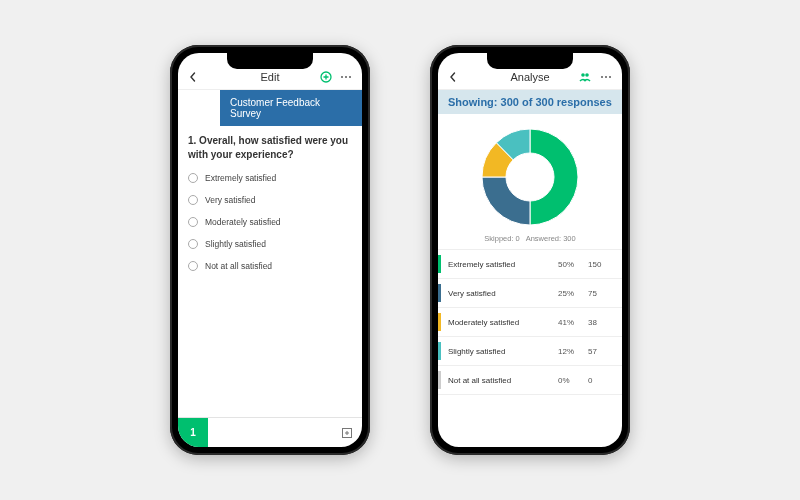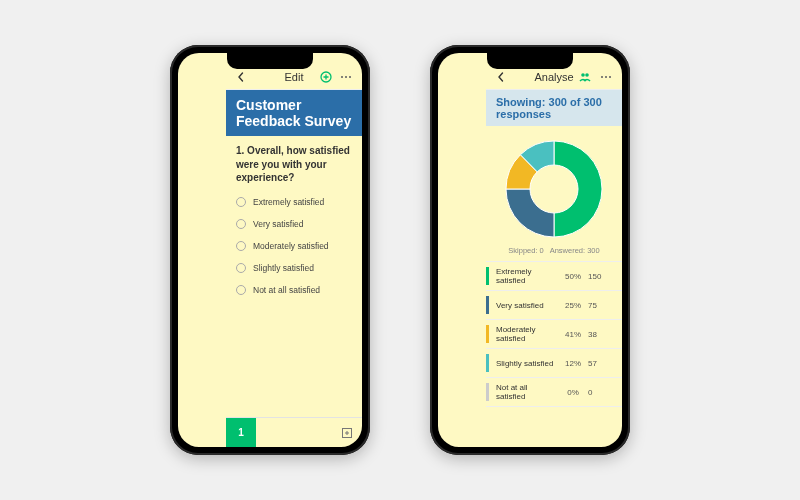--- a/index.html
+++ b/index.html
@@ -25,48 +25,48 @@
     top: 8px; left: 50%;
     transform: translateX(-50%);
     width: 86px; height: 16px;
     background: #000;
     border-bottom-left-radius: 10px;
     border-bottom-right-radius: 10px;
     z-index: 10;
   }
   .screen {
     width: 100%; height: 100%;
-    background: #fef9c3;
+    background: #ffffff;
     border-radius: 21px;
     overflow: hidden;
     display: flex;
     flex-direction: column;
     font-size: 9px;
     color: #333;
-    padding-left: 48px;
   }
   .topbar {
     display: flex;
     align-items: center;
     justify-content: space-between;
     padding: 18px 10px 6px 10px;
     border-bottom: 1px solid #eee;
     flex-shrink: 0;
   }
   .topbar .title { font-size: 11px; font-weight: 400; color: #333; }
   .topbar .left, .topbar .right { display: flex; align-items: center; gap: 8px; width: 40px; }
   .topbar .right { justify-content: flex-end; }
   .ic { display: inline-flex; align-items: center; justify-content: center; }
   
   .survey-title-bar {
     background: #2b6ea8;
     color: #fff;
-    font-size: 14px;
-    font-weight: 700;
+    font-size: 10px;
+    font-weight: 400;
     padding: 7px 10px;
+    margin-left: 42px;
   }
   .question {
     padding: 8px 10px 6px 10px;
     font-size: 10px;
     font-weight: 600;
     line-height: 1.35;
   }
   .options { padding: 0 10px; }
   .option {
     display: flex;
@@ -131,21 +131,21 @@
     font-size: 8px;
     padding: 5px 8px 5px 0;
     border-bottom: 1px solid #eee;
   }
   .legend-swatch {
     width: 3px; height: 18px;
     margin-right: 7px;
     margin-left: 0;
   }
   .legend-label { flex: 1; }
-  .legend-pct { width: 30px; text-align: center; color: #555; }
+  .legend-pct { width: 30px; text-align: left; color: #555; }
   .legend-cnt { width: 26px; text-align: left; color: #555; }
 </style>
 </head>
 <body>
 
 <div class="phone">
   <div class="notch"></div>
   <div class="screen">
     <div class="topbar">
       <div class="left">

